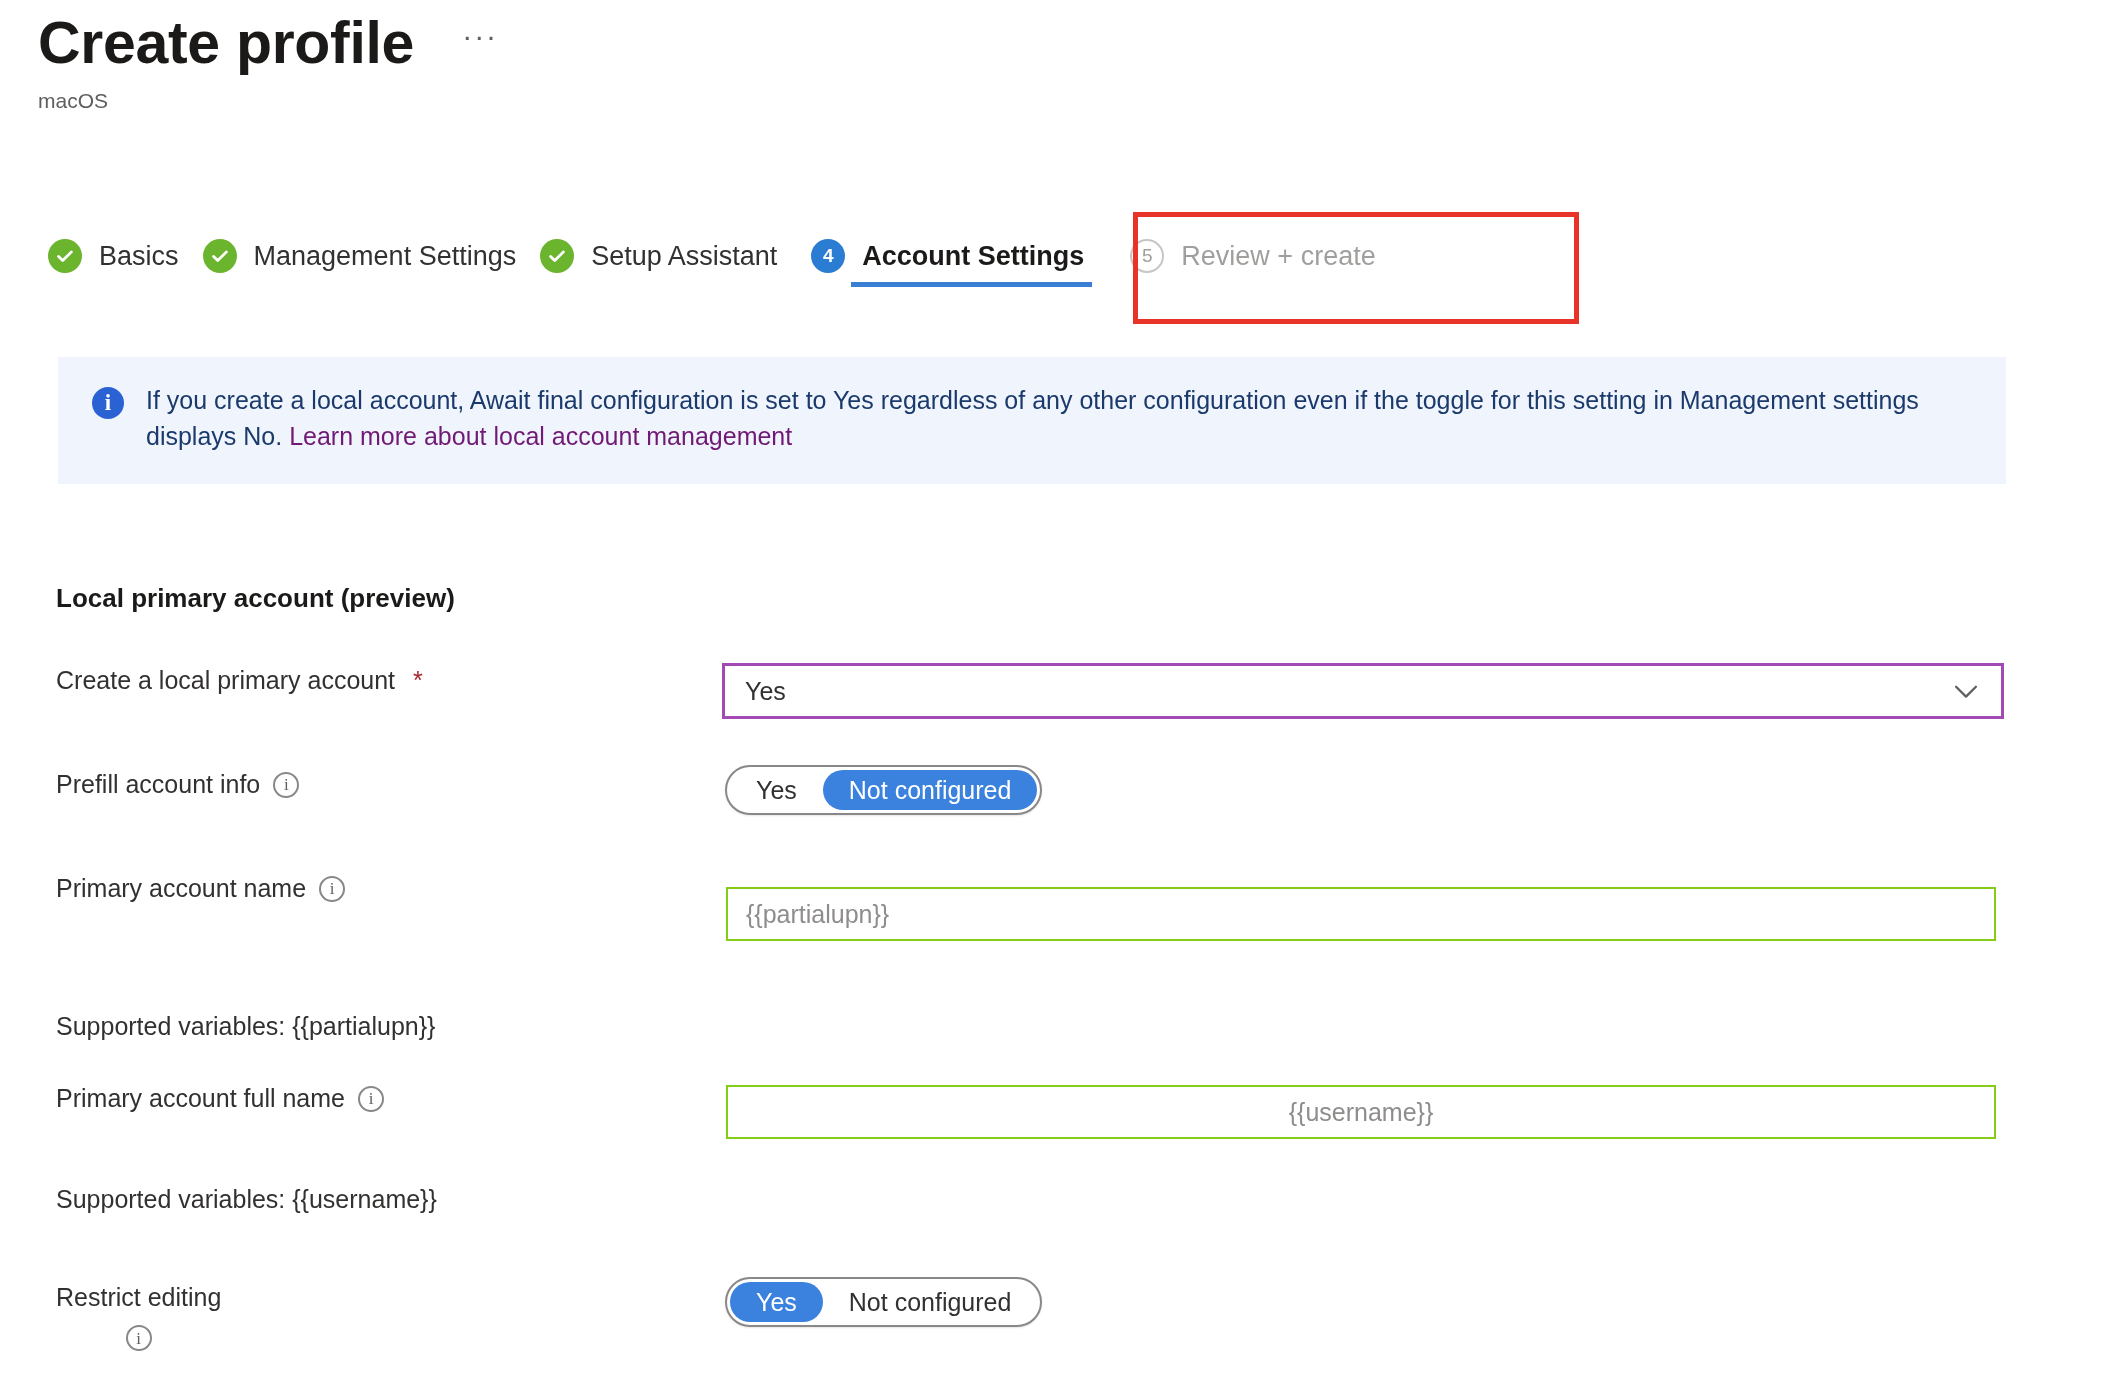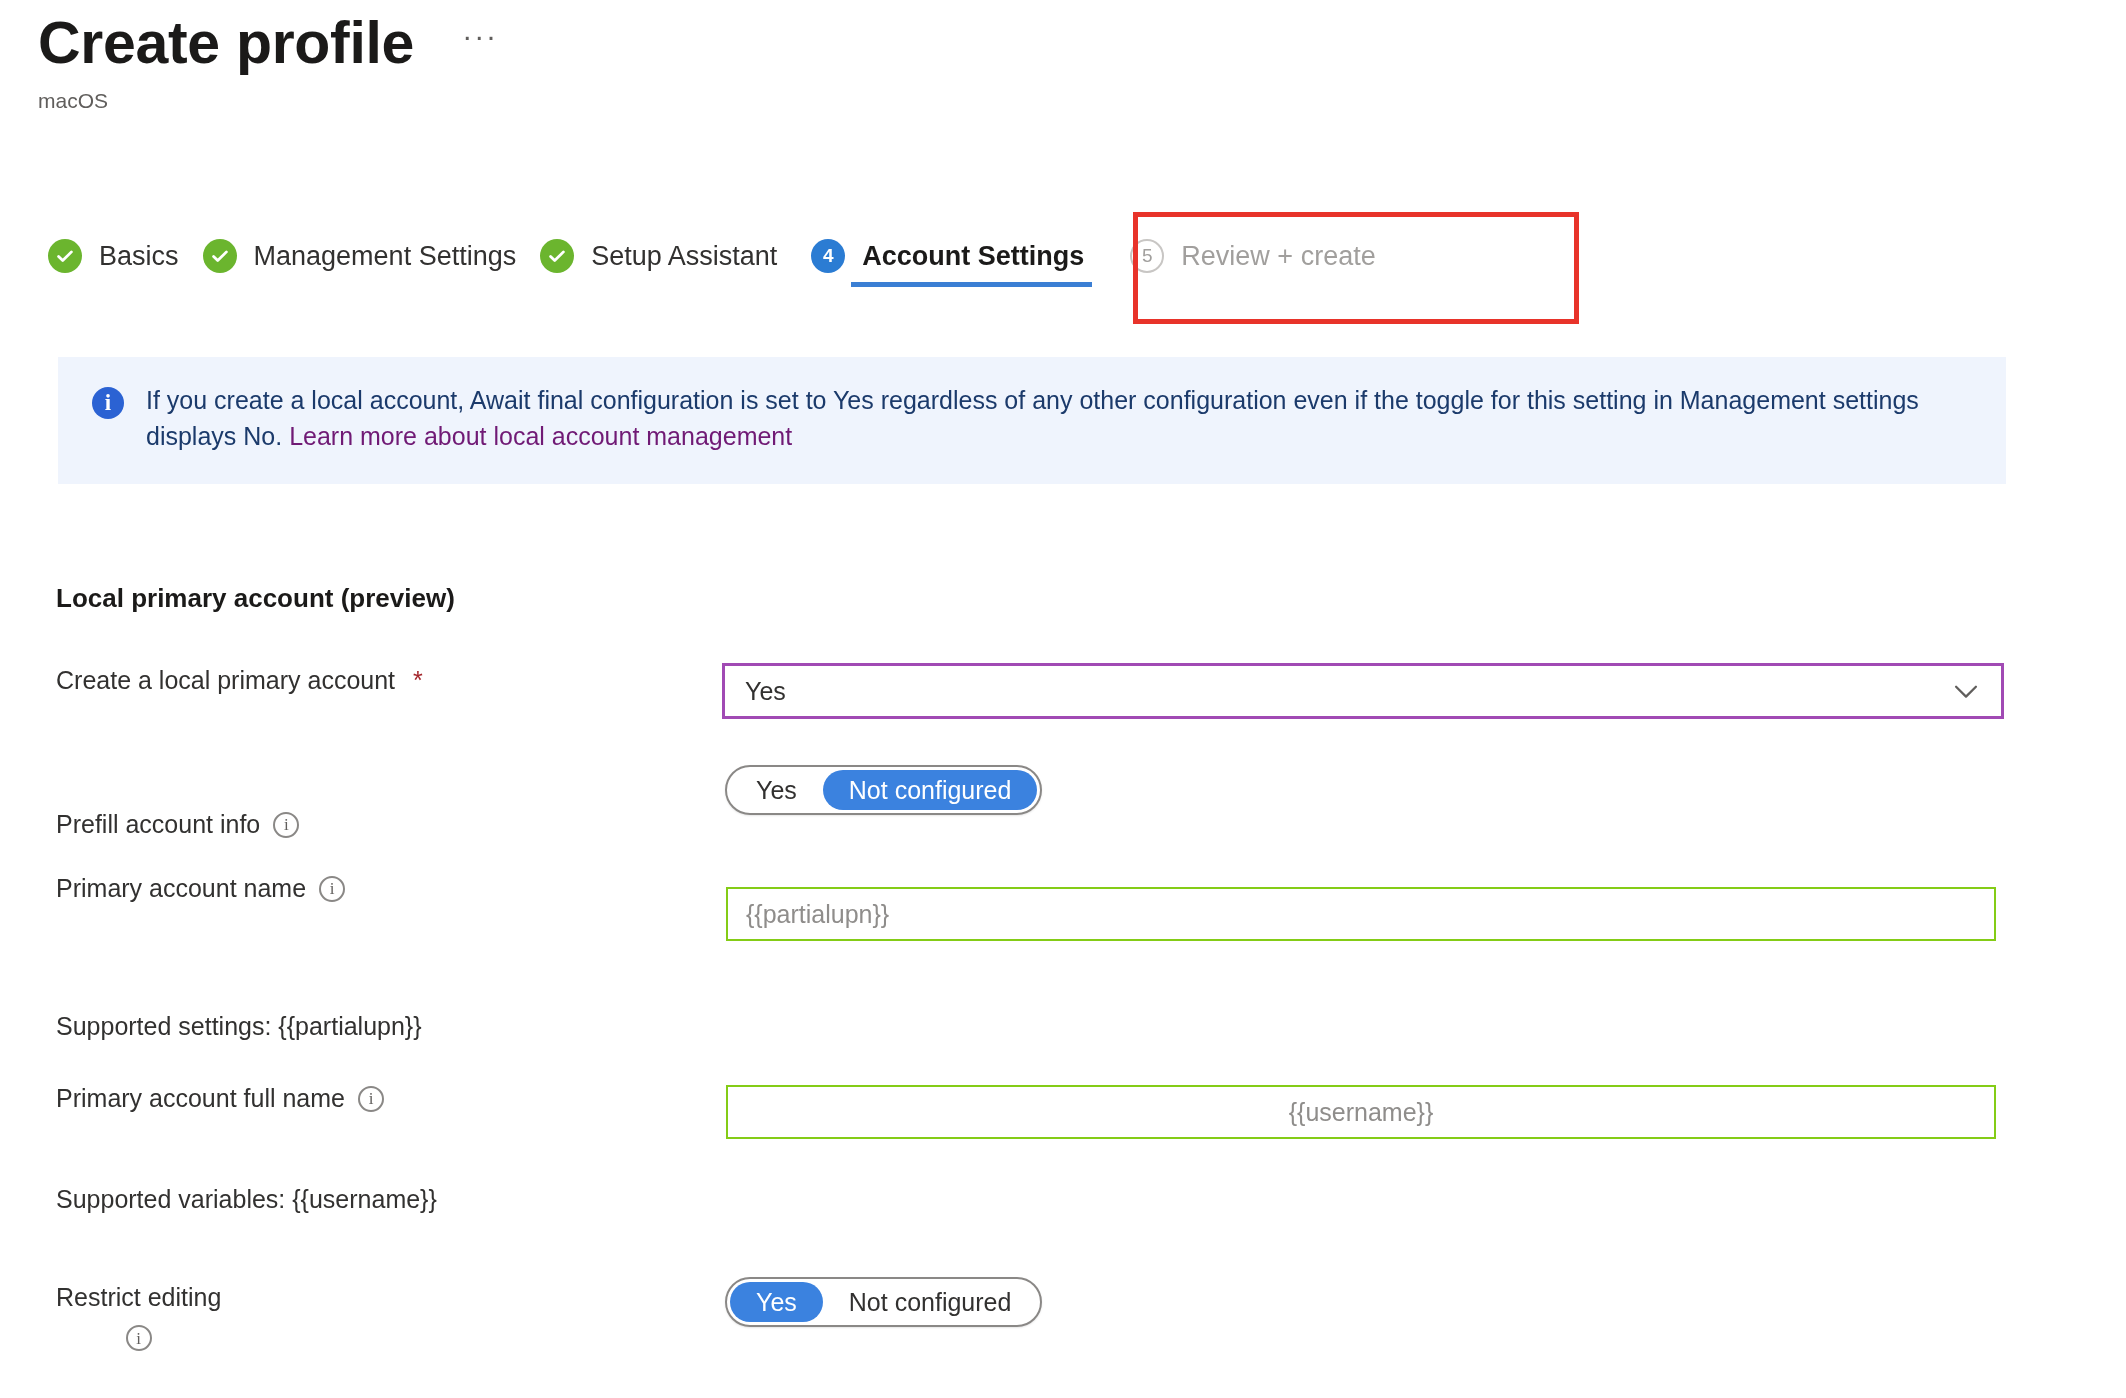--- a/index.html
+++ b/index.html
@@ -309,36 +309,36 @@
 </div>
 <div class="dropdown" style="top:663px;">
   <span class="dd-value">Yes</span>
   <span class="chev">
     <svg viewBox="0 0 24 24" fill="none">
         <path d="M5 9l7 7 7-7" stroke="#605e5c" stroke-width="1.6" stroke-linecap="round" stroke-linejoin="round"></path>
       </svg>
   </span>
 </div>
 
-<div class="form-label" style="top:770px;margin-top:40px;">
+<div class="form-label" style="top:770px;">
   <span>Prefill account info</span>
   <span class="info-circle">i</span>
 </div>
 <div class="toggle" style="top:765px;">
   <div class="opt">Yes</div>
   <div class="opt sel">Not configured</div>
 </div>
 
 <div class="form-label" style="top:874px;">
   <span>Primary account name</span>
   <span class="info-circle">i</span>
 </div>
 <input class="text-input" style="top: 887px;" type="text" placeholder="{{partialupn}}">
 
-<div class="helper-text" style="top:1012px;">Supported settings: {{partialupn}}</div>
+<div class="helper-text" style="top:1012px;">Supported variables: {{partialupn}}</div>
 
 <div class="form-label" style="top:1084px;">
   <span>Primary account full name</span>
   <span class="info-circle">i</span>
 </div>
 <input class="text-input" style="top: 1085px; text-align: center;" type="text" placeholder="{{username}}">
 
 <div class="helper-text" style="top:1185px;">Supported variables: {{username}}</div>
 
 <div class="form-label" style="top:1283px;flex-direction:column;">

